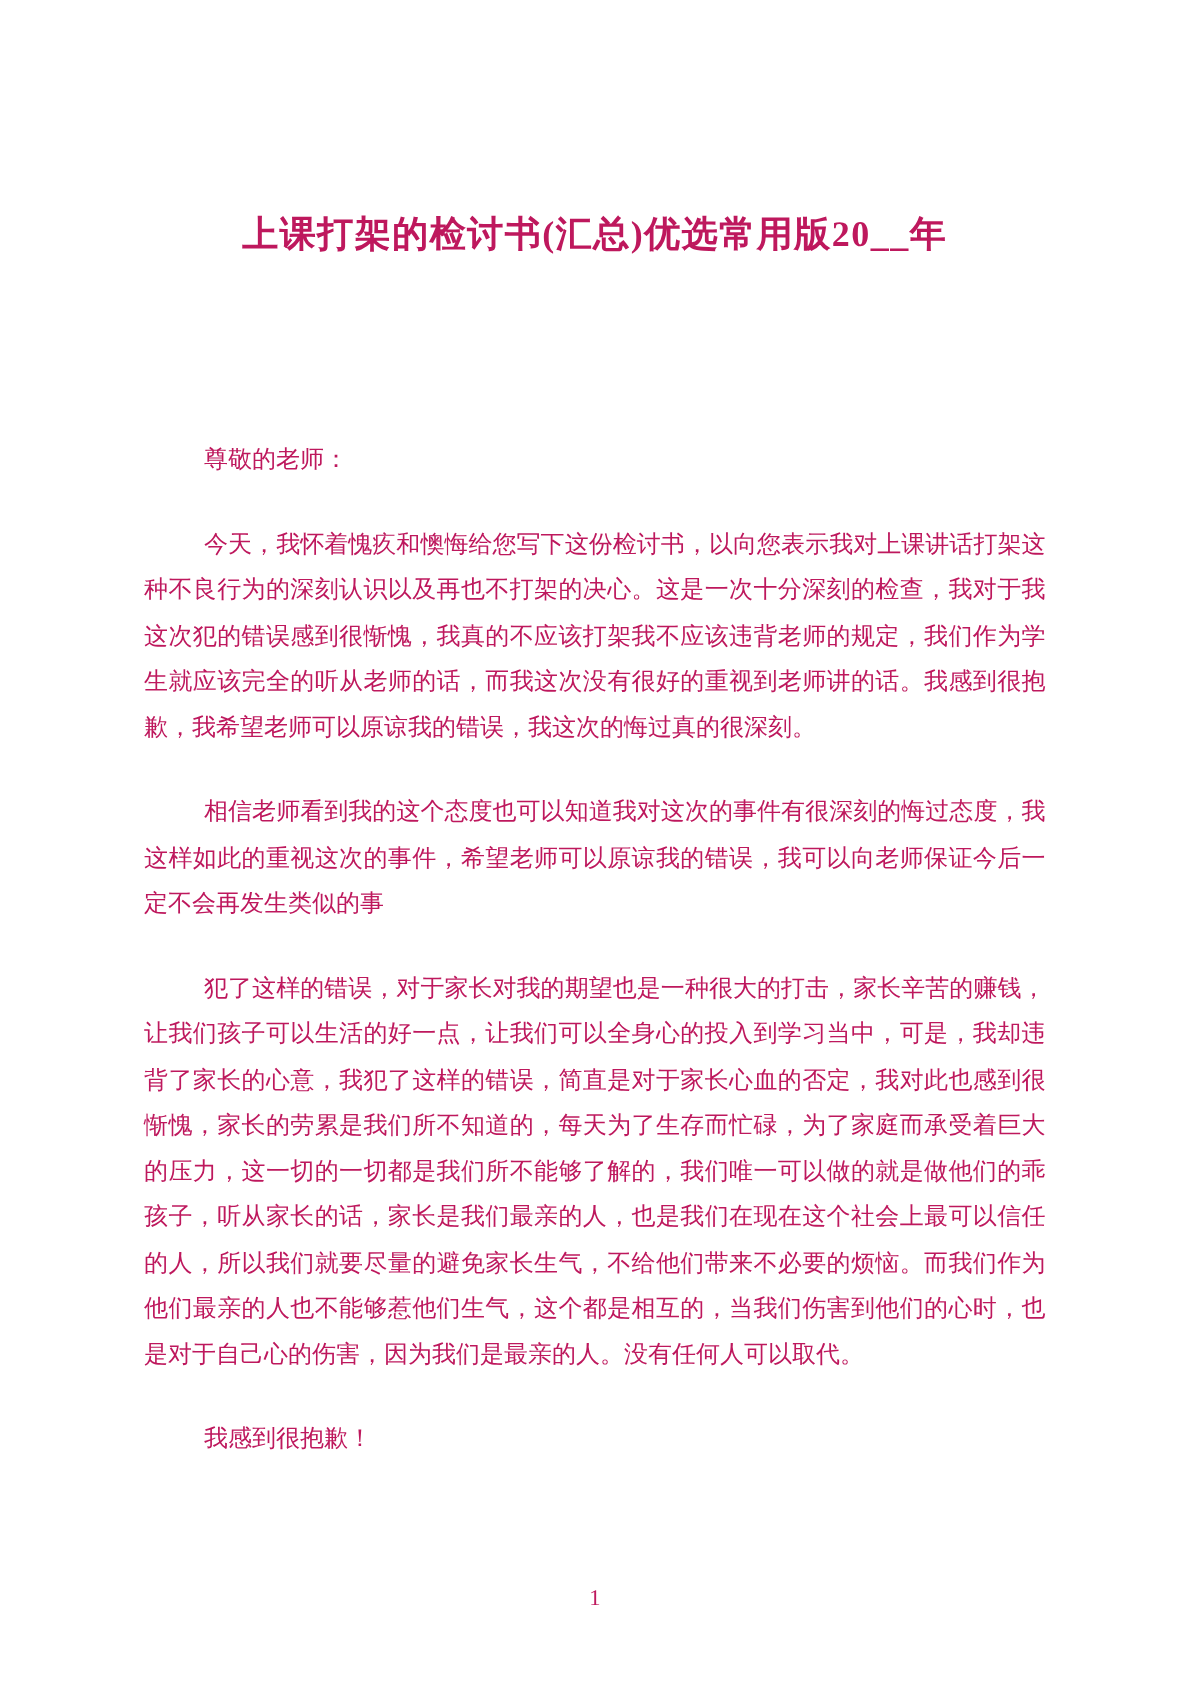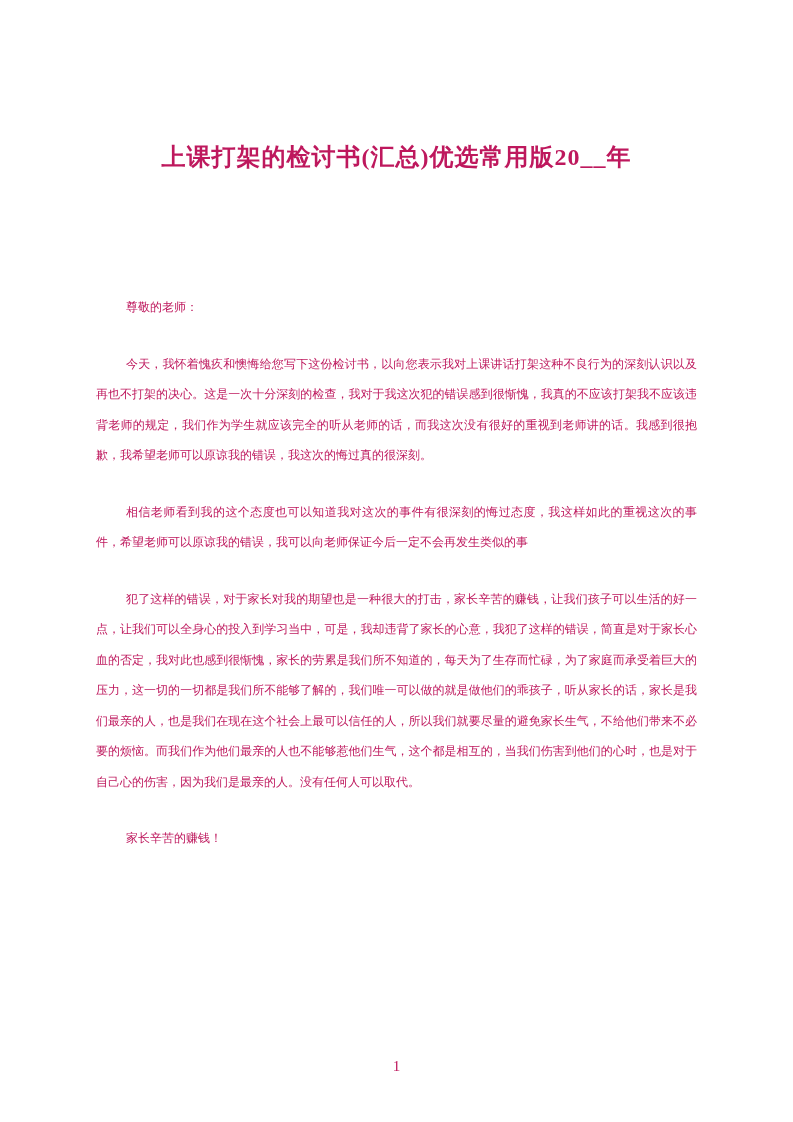--- a/index.html
+++ b/index.html
@@ -25,21 +25,21 @@
     margin: 140px 0 0 0;
     padding: 0;
     text-align: center;
     font-size: 24px;
     line-height: 34px;
     font-weight: bold;
     letter-spacing: 1px;
   }
   .doc-body {
     margin-top: 118px;
-    font-size: 12px;
+    font-size: 16px;
   }
   .doc-body p {
     margin: 0 0 26px 0;
     padding: 0;
     line-height: 30.5px;
     text-align: justify;
     text-justify: inter-ideograph;
     text-indent: 2.5em;
     word-break: break-all;
   }
@@ -65,18 +65,18 @@
 
 <div class="page">
   <div class="content">
     <h1 class="doc-title">上课打架的检讨书(汇总)优选常用版20__年</h1>
 
     <div class="doc-body">
       <p class="salutation">尊敬的老师：</p>
       <p>今天，我怀着愧疚和懊悔给您写下这份检讨书，以向您表示我对上课讲话打架这种不良行为的深刻认识以及再也不打架的决心。这是一次十分深刻的检查，我对于我这次犯的错误感到很惭愧，我真的不应该打架我不应该违背老师的规定，我们作为学生就应该完全的听从老师的话，而我这次没有很好的重视到老师讲的话。我感到很抱歉，我希望老师可以原谅我的错误，我这次的悔过真的很深刻。</p>
       <p>相信老师看到我的这个态度也可以知道我对这次的事件有很深刻的悔过态度，我这样如此的重视这次的事件，希望老师可以原谅我的错误，我可以向老师保证今后一定不会再发生类似的事</p>
       <p>犯了这样的错误，对于家长对我的期望也是一种很大的打击，家长辛苦的赚钱，让我们孩子可以生活的好一点，让我们可以全身心的投入到学习当中，可是，我却违背了家长的心意，我犯了这样的错误，简直是对于家长心血的否定，我对此也感到很惭愧，家长的劳累是我们所不知道的，每天为了生存而忙碌，为了家庭而承受着巨大的压力，这一切的一切都是我们所不能够了解的，我们唯一可以做的就是做他们的乖孩子，听从家长的话，家长是我们最亲的人，也是我们在现在这个社会上最可以信任的人，所以我们就要尽量的避免家长生气，不给他们带来不必要的烦恼。而我们作为他们最亲的人也不能够惹他们生气，这个都是相互的，当我们伤害到他们的心时，也是对于自己心的伤害，因为我们是最亲的人。没有任何人可以取代。</p>
-      <p class="closing">家长辛苦的赚钱！</p>
+      <p class="closing">我感到很抱歉！</p>
     </div>
   </div>
 
   <div class="page-number">1</div>
 </div>
 
 </body></html>

